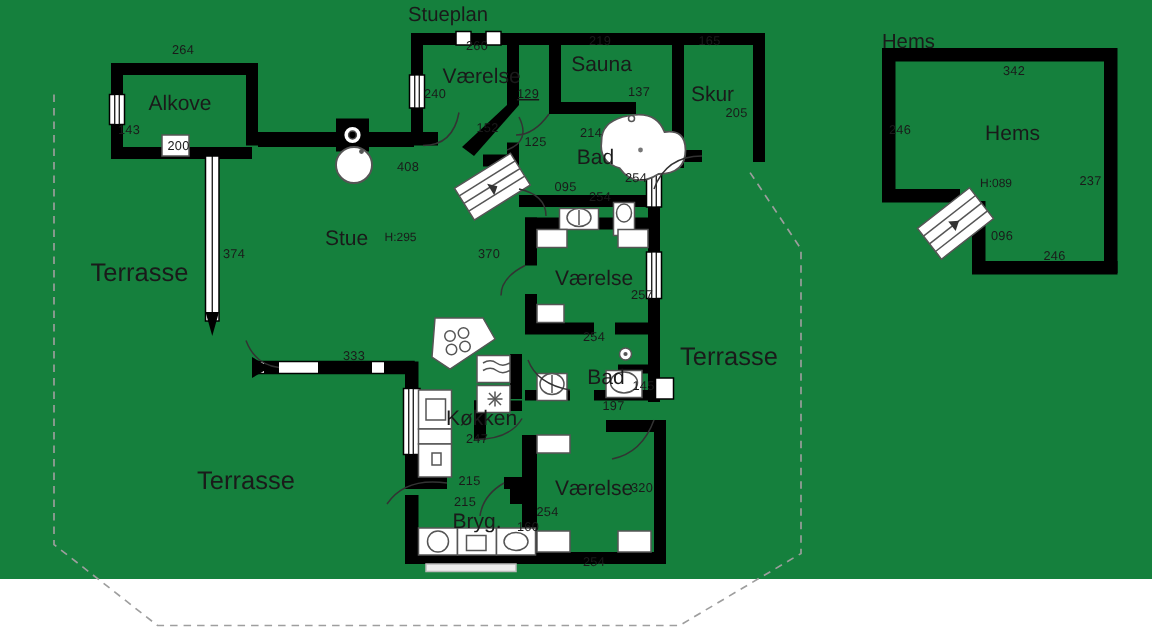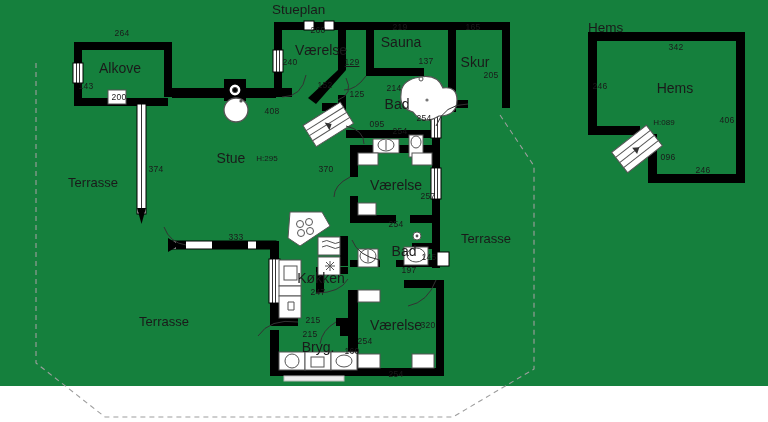--- a/index.html
+++ b/index.html
@@ -2,21 +2,21 @@
 <html><head>
 <meta charset="utf-8">
 <style>
   html,body{margin:0;padding:0;background:#ffffff;}
   body{width:768px;height:422px;overflow:hidden;
        font-family:"Liberation Sans", sans-serif;}
   #plan{position:relative;width:768px;height:386px;background:#15803d;}
   #plan svg{position:absolute;left:0;top:0;}
   .lbl{position:absolute;color:#1a1a1a;white-space:nowrap;}
   .room{font-size:14px;}
-  .room-sm{font-size:13px;}
+  .room-sm{font-size:17px;}
   .dim{font-size:8.5px;letter-spacing:.2px;}
   .sub{font-size:8px;}
   .title{font-size:13.5px;}
   .ctr{transform:translate(-50%,-50%);}
 </style>
 </head>
 <body>
 
 <div id="plan">
 
@@ -291,18 +291,18 @@
   <div class="lbl dim ctr" style="left:409px;top:270px;">197</div>
   <div class="lbl dim ctr" style="left:318px;top:292px;">247</div>
   <div class="lbl dim ctr" style="left:313px;top:320px;">215</div>
   <div class="lbl dim ctr" style="left:310px;top:334px;">215</div>
   <div class="lbl dim ctr" style="left:352px;top:351px;">160</div>
   <div class="lbl dim ctr" style="left:365px;top:341px;">254</div>
   <div class="lbl dim ctr" style="left:396px;top:374px;">254</div>
   <div class="lbl dim ctr" style="left:428px;top:325px;">320</div>
   <div class="lbl dim ctr" style="left:676px;top:47px;">342</div>
   <div class="lbl dim ctr" style="left:600px;top:86px;">246</div>
-  <div class="lbl dim ctr" style="left:727px;top:120px;">406</div>
+  <div class="lbl dim ctr" style="left:727px;top:120px;">237</div>
   <div class="lbl dim ctr" style="left:668px;top:157px;">096</div>
   <div class="lbl dim ctr" style="left:703px;top:170px;">246</div>
 </div>
 
 </div>
 
 </body></html>

